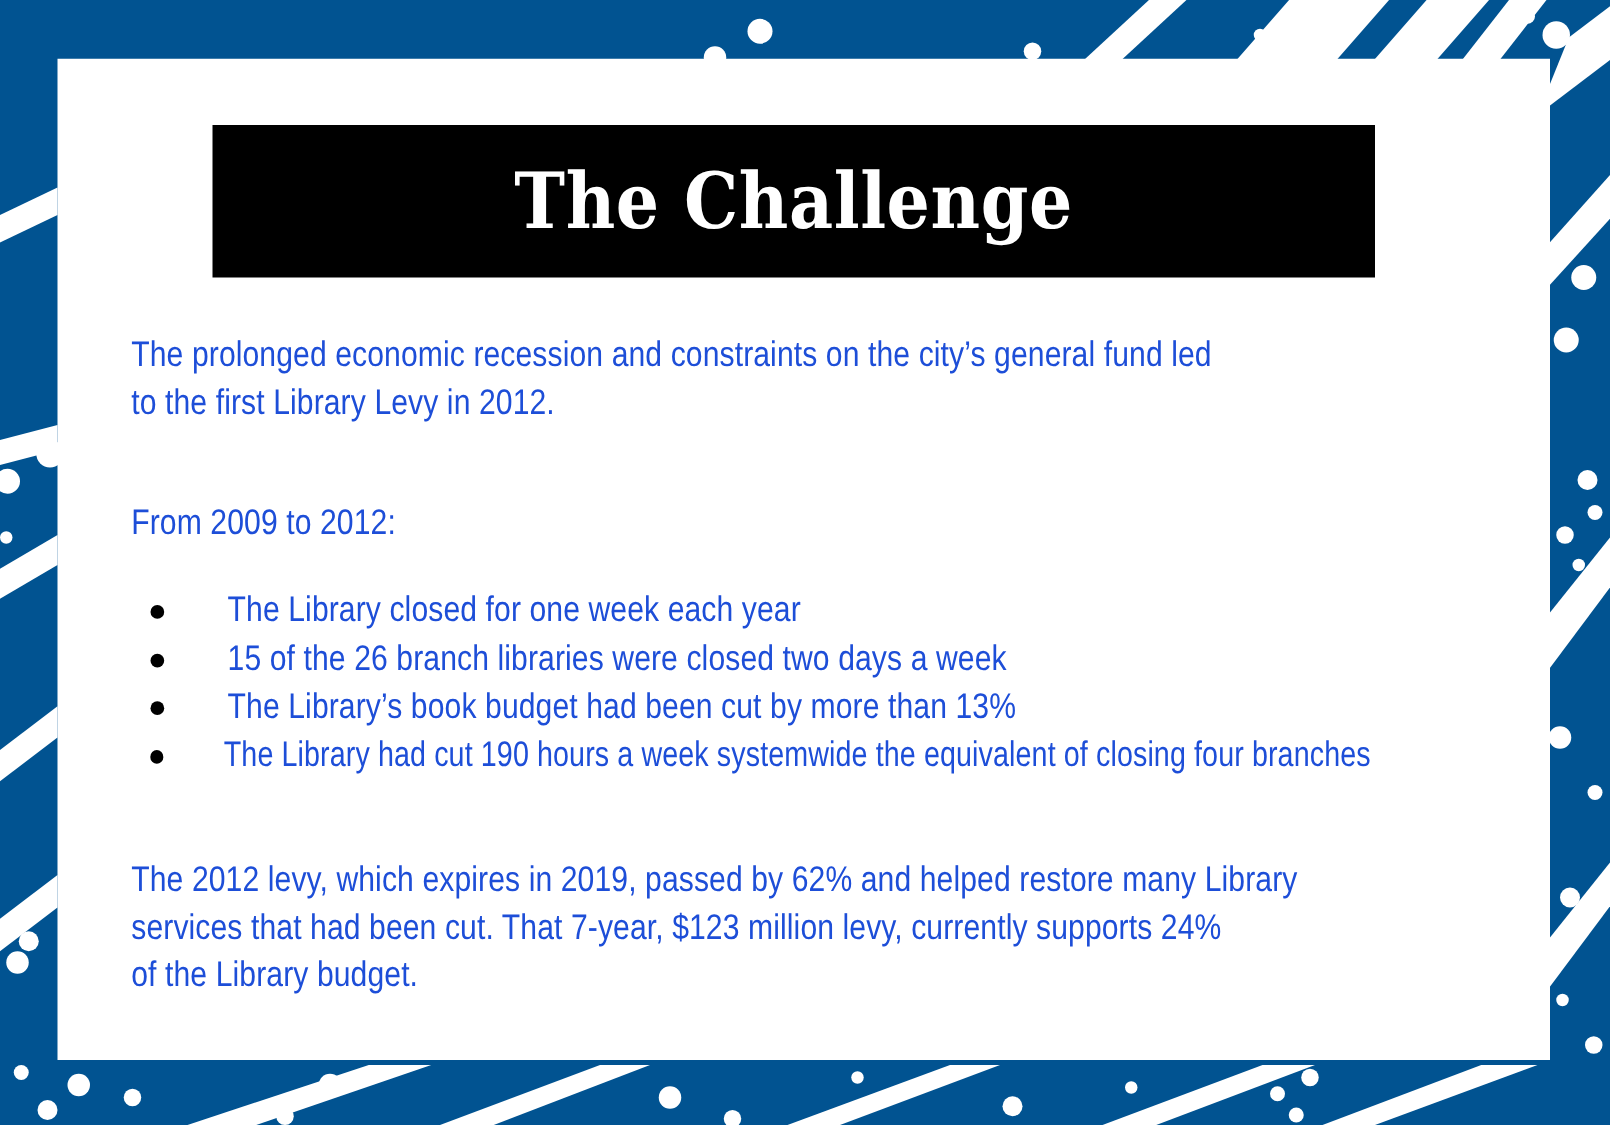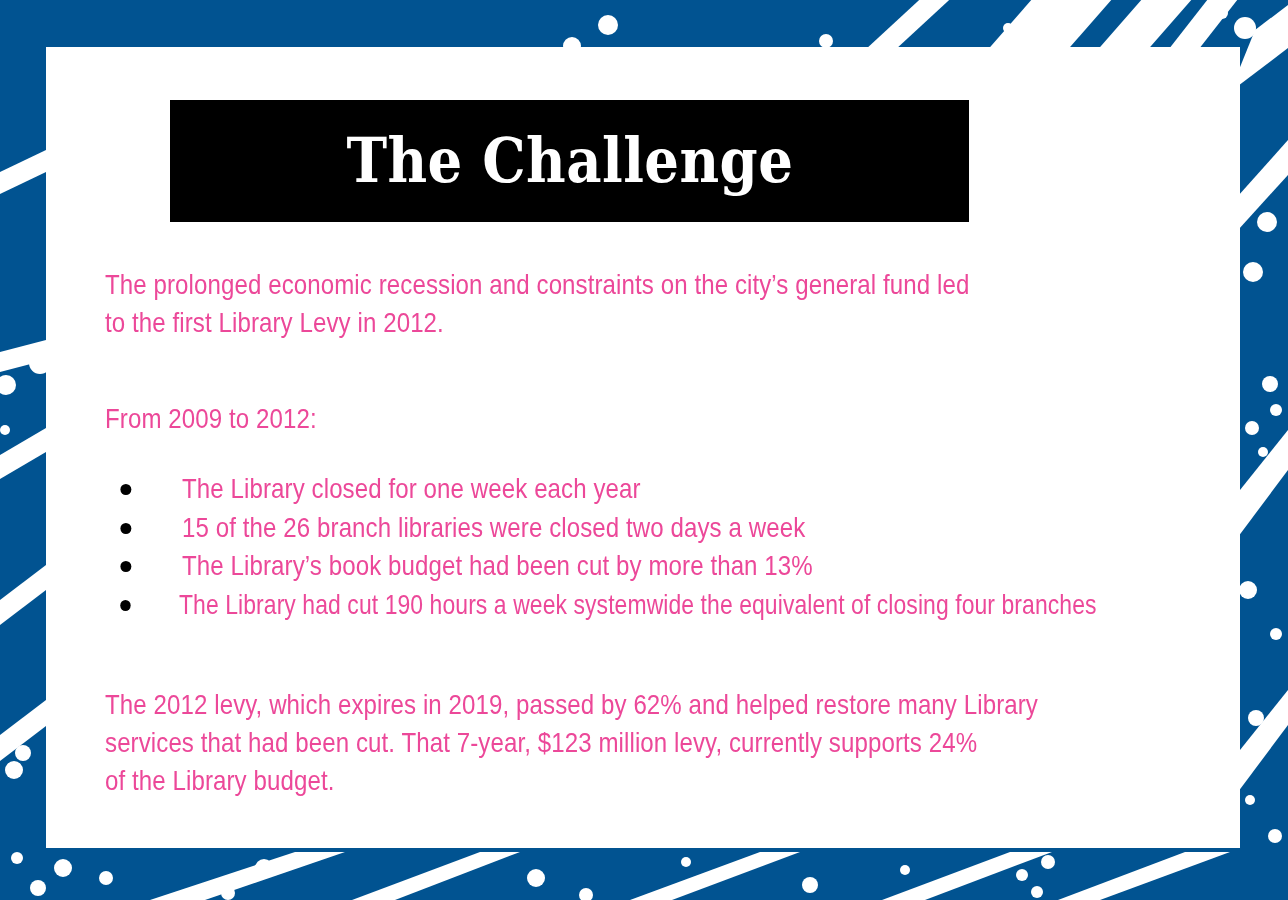--- a/index.html
+++ b/index.html
@@ -34,21 +34,21 @@
     width: 1194px;
     height: 801px;
     background: #ffffff;
   }
 
   
   #title-bar {
     position: absolute;
     left: 124px;   
     top: 53px;     
-    width: 799px;
+    width: 930px;
     height: 122px;
     background: #000000;
     display: flex;
     align-items: center;
     justify-content: center;
   }
 
   #title-text {
     color: #ffffff;
     font-family: "DejaVu Serif", "Liberation Serif", serif;
@@ -60,21 +60,21 @@
     transform-origin: center center;
     white-space: nowrap;
   }
 
   
   #body {
     position: absolute;
     left: 59px;    
     top: 218px;    
     width: 1120px;
-    color: #ec4899;
+    color: #1d4ed8;
   }
 
   .para {
     font-family: "Liberation Sans", sans-serif;
     font-size: 28.5px;
     line-height: 38px;
     transform: scaleX(0.845);
     transform-origin: left top;
     width: 1325px;            
     white-space: pre-line;

